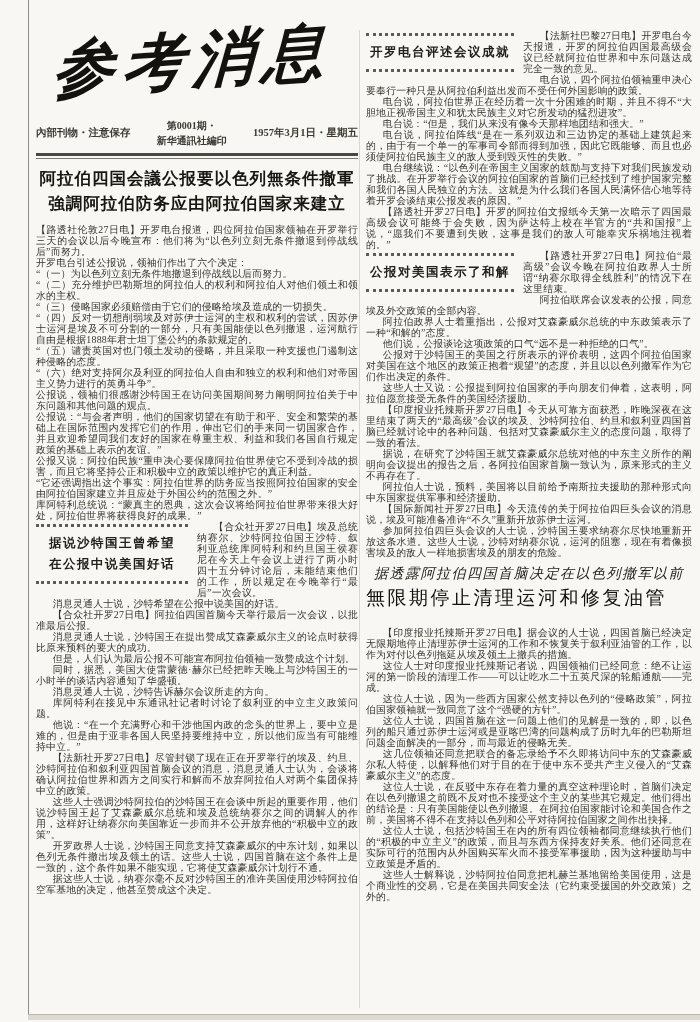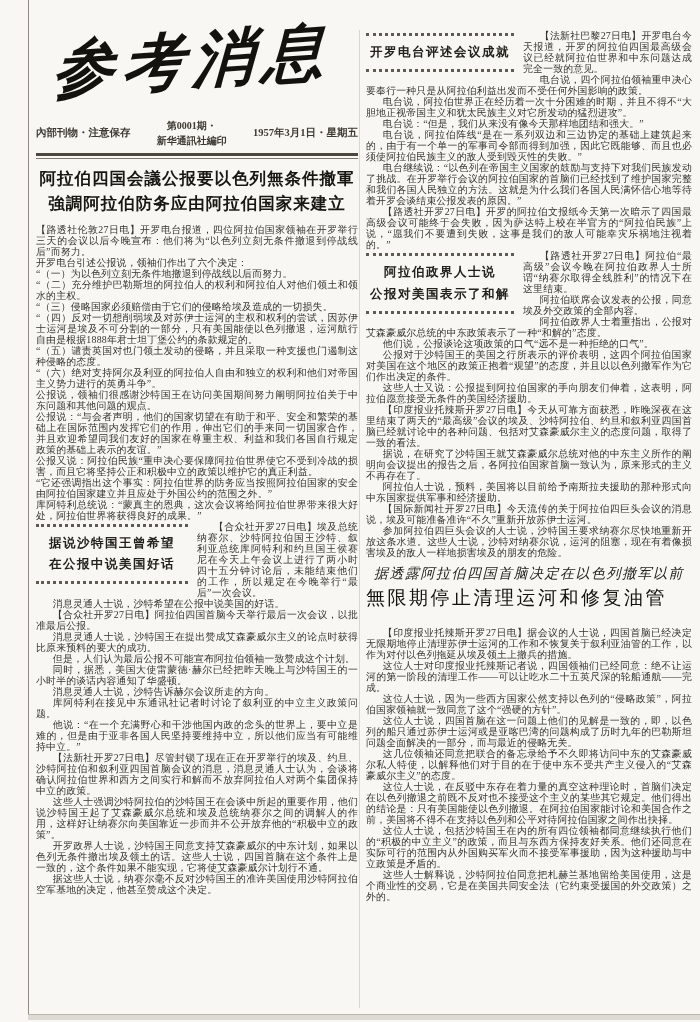--- a/index.html
+++ b/index.html
@@ -99,25 +99,24 @@
     <div class="subbox">
       <div>开罗电台评述会议成就</div>
     </div>
     <div class="body-ind">
         <p>【法新社巴黎27日电】开罗电台今天报道，开罗的阿拉伯四国最高级会议已经就阿拉伯世界和中东问题达成完全一致的意见。</p>
         <p>电台说，四个阿拉伯领袖重申决心要奉行一种只是从阿拉伯利益出发而不受任何外国影响的政策。</p>
         <p>电台说，阿拉伯世界正在经历着一次十分困难的时期，并且不得不“大胆地正视帝国主义和犹太民族主义对它所发动的猛烈进攻”。</p>
         <p>电台说：“但是，我们从来没有像今天那样地团结和强大。”</p>
         <p>电台说，阿拉伯阵线“是在一系列双边和三边协定的基础上建筑起来的，由于有一个单一的军事司令部而得到加强，因此它既能够、而且也必须使阿拉伯民族主义的敌人受到毁灭性的失败。”</p>
         <p>电台继续说：“以色列在帝国主义国家的鼓励与支持下对我们民族发动了挑战。在开罗举行会议的阿拉伯国家的首脑们已经找到了维护国家完整和我们各国人民独立的方法。这就是为什么我们各国人民满怀信心地等待着开罗会谈结束公报发表的原因。”</p>
-        <p>【路透社开罗27日电】开罗的阿拉伯文报纸今天第一次暗示了四国最高级会议可能终于会失败，因为萨达特上校在半官方的“阿拉伯民族”上说，“愿我们不要遭到失败，这事是我们的敌人可能幸灾乐祸地注视着的。”</p>
+        <p>【路透社开罗27日电】开罗的阿拉伯文报纸今天第一次暗示了四国最高级会议可能终于会失败，因为萨达特上校在半官方的“共和国报”上说，“愿我们不要遭到失败，这事是我们的敌人可能幸灾乐祸地注视着的。”</p>
       </div>
 
     <div class="subbox">
-      <div>阿拉伯政界人士说</div>
       <div>公报对美国表示了和解</div>
     </div>
     <div class="body-ind">
         <p>【路透社开罗27日电】阿拉伯“最高级”会议今晚在阿拉伯政界人士所谓“纳赛尔取得全线胜利”的情况下在这里结束。</p>
         <p>阿拉伯联席会议发表的公报，同意埃及外交政策的全部内容。</p>
         <p>阿拉伯政界人士着重指出，公报对艾森豪威尔总统的中东政策表示了一种“和解的”态度。</p>
         <p>他们说，公报谈论这项政策的口气“远不是一种拒绝的口气”。</p>
         <p>公报对于沙特国王的美国之行所表示的评价表明，这四个阿拉伯国家对美国在这个地区的政策正抱着“观望”的态度，并且以以色列撤军作为它们作出决定的条件。</p>
         <p>这些人士又说：公报提到阿拉伯国家的手向朋友们伸着，这表明，阿拉伯愿意接受无条件的美国经济援助。</p>
         <p>【印度报业托辣斯开罗27日电】今天从可靠方面获悉，昨晚深夜在这里结束了两天的“最高级”会议的埃及、沙特阿拉伯、约旦和叙利亚四国首脑已经就讨论中的各种问题、包括对艾森豪威尔主义的态度问题，取得了一致的看法。</p>

